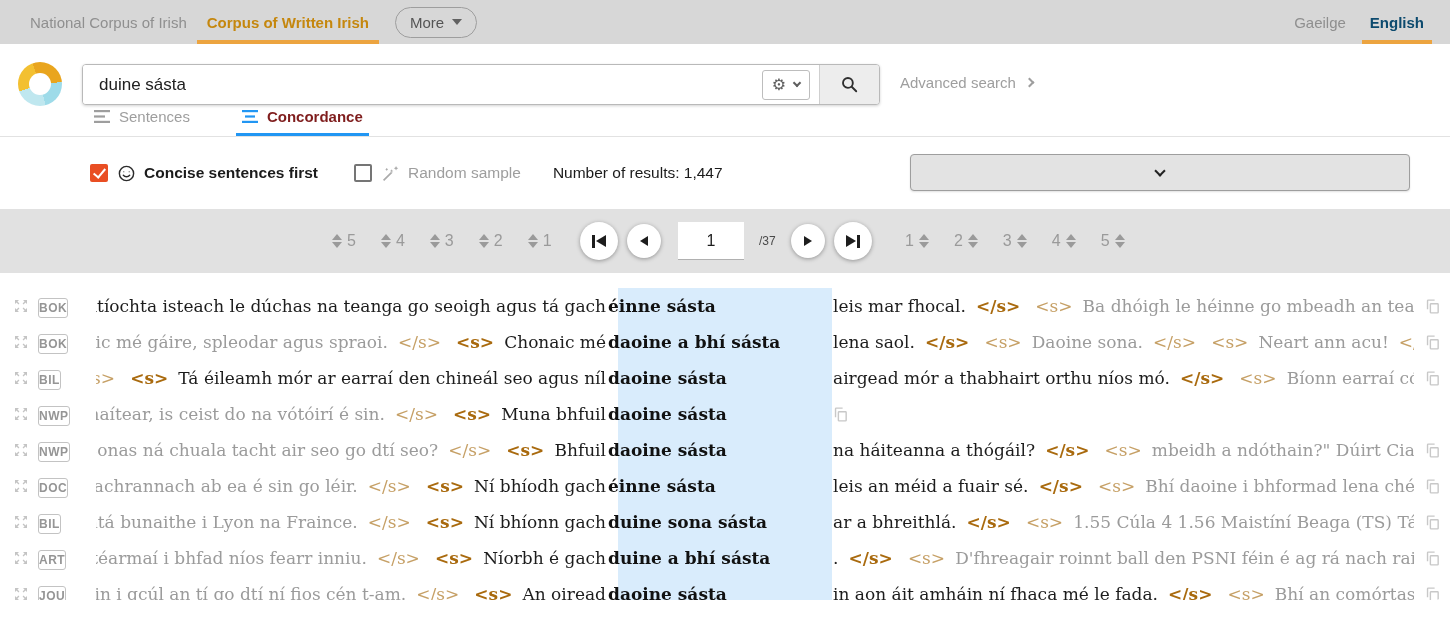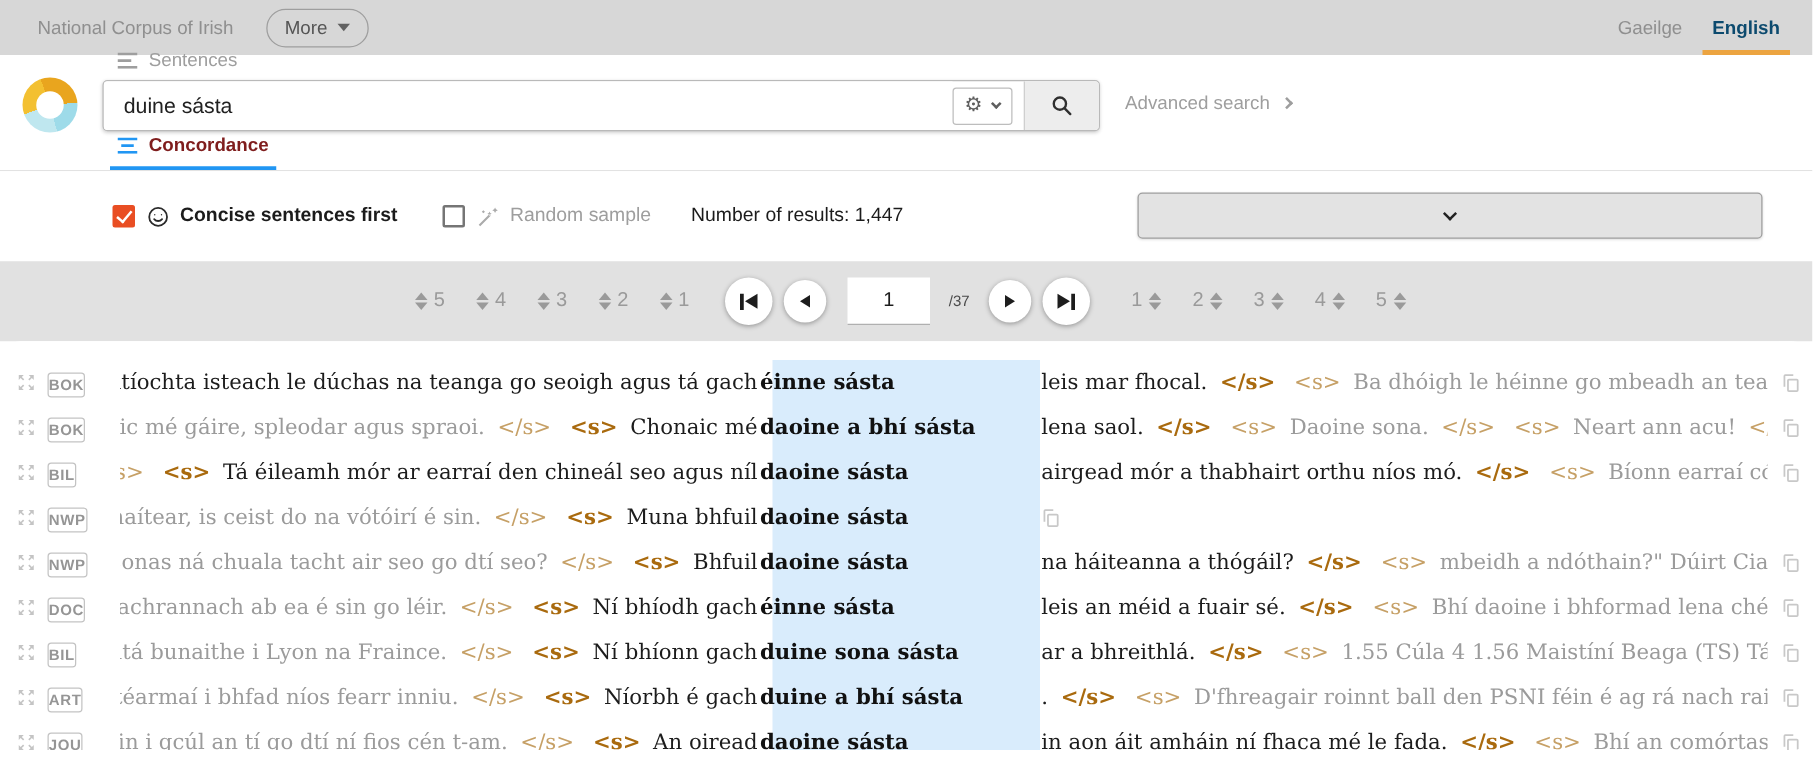--- a/index.html
+++ b/index.html
@@ -37,21 +37,21 @@
     height:30px; padding:0 9px; display:flex; align-items:center; gap:8px; cursor:pointer; }
   .gear-glyph { font-size:16px; color:#5f5f5f; line-height:1; }
   .gear-chev { width:6px; height:6px; border-right:2px solid #5f5f5f; border-bottom:2px solid #5f5f5f;
     transform:rotate(45deg); margin-top:-3px; }
   .mag-btn { width:60px; background:#ededed; border-left:1px solid #cfcfcf; display:flex; align-items:center;
     justify-content:center; cursor:pointer; }
   .adv-search { position:absolute; left:900px; top:30px; font-size:15px; color:#9e9e9e; display:flex;
     align-items:center; gap:10px; cursor:pointer; }
   .adv-chev { width:7px; height:7px; border-right:2px solid #9e9e9e; border-top:2px solid #9e9e9e;
     transform:rotate(45deg); }
-  .view-tabs { position:absolute; left:88px; bottom:0; display:flex; gap:40px;flex-direction:column; }
+  .view-tabs { position:absolute; left:88px; bottom:0; display:flex; gap:40px; }
   .vtab { display:flex; align-items:center; gap:9px; padding:0 6px 11px 6px; font-size:15px; color:#9e9e9e; cursor:pointer;
     position:relative; }
   .vtab.active { color:#7f1d1d; font-weight:bold; }
   .vtab.active::after { content:""; position:absolute; left:0; right:0; bottom:0; height:3px; background:#2196f3; }
 
   
   .filterrow { height:72px; display:flex; align-items:center; padding-left:90px; position:relative; background:#fff; }
   .cbx { width:18px; height:18px; border-radius:2px; position:relative; cursor:pointer; flex:none; }
   .cbx.on { background:#e94e23; }
   .cbx.on::after { content:""; position:absolute; left:6px; top:2px; width:5px; height:10px;
@@ -115,20 +115,23 @@
   .seg-tag_strong { color:#a96a0e; font-weight:bold; margin:0 5px; }
   .seg-tag_weak { color:#c6a066; margin:0 5px; }
 </style>
 </head>
 <body>
 
 <div class="topbar">
   <div class="site-tab">
     <span>National Corpus of Irish</span>
   </div>
+  <div class="site-tab active">
+    <span>Corpus of Written Irish</span>
+  </div>
   <button class="more-btn">
     <span>More</span>
     <span class="chev-down"></span>
   </button>
   <div class="langs">
     <div class="lang">Gaeilge</div>
     <div class="lang active">English</div>
   </div>
 </div>
 

